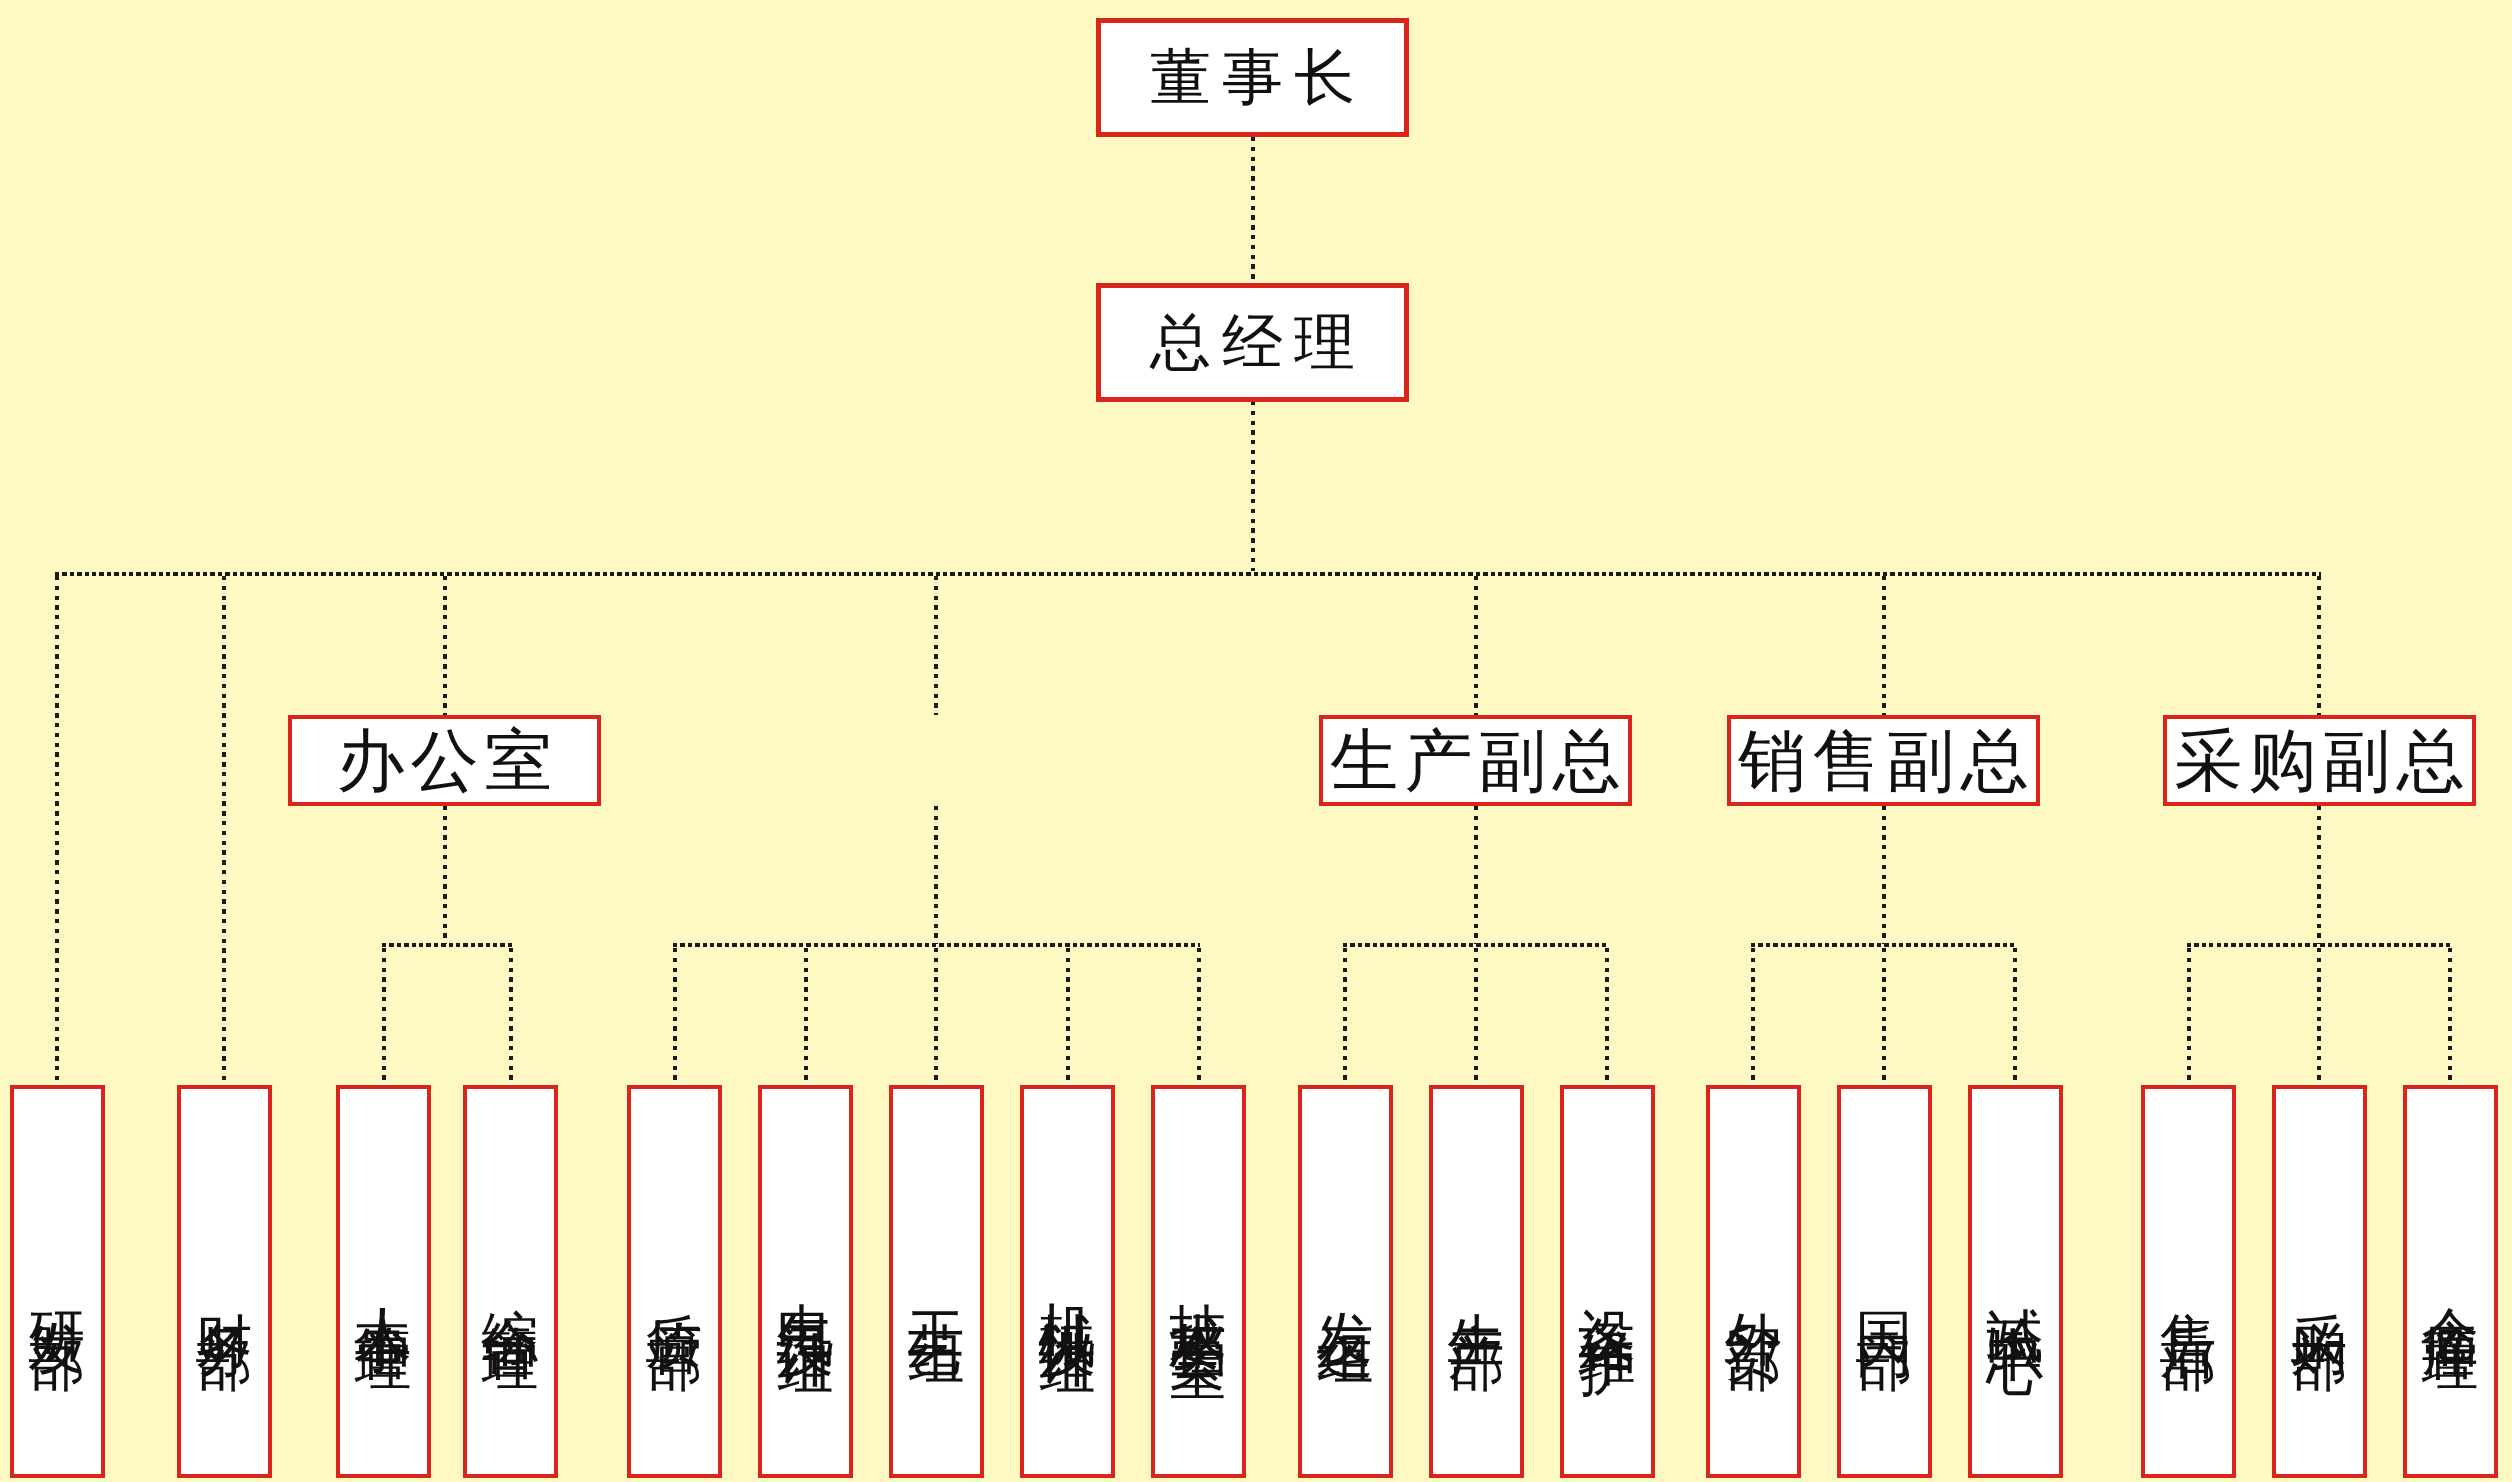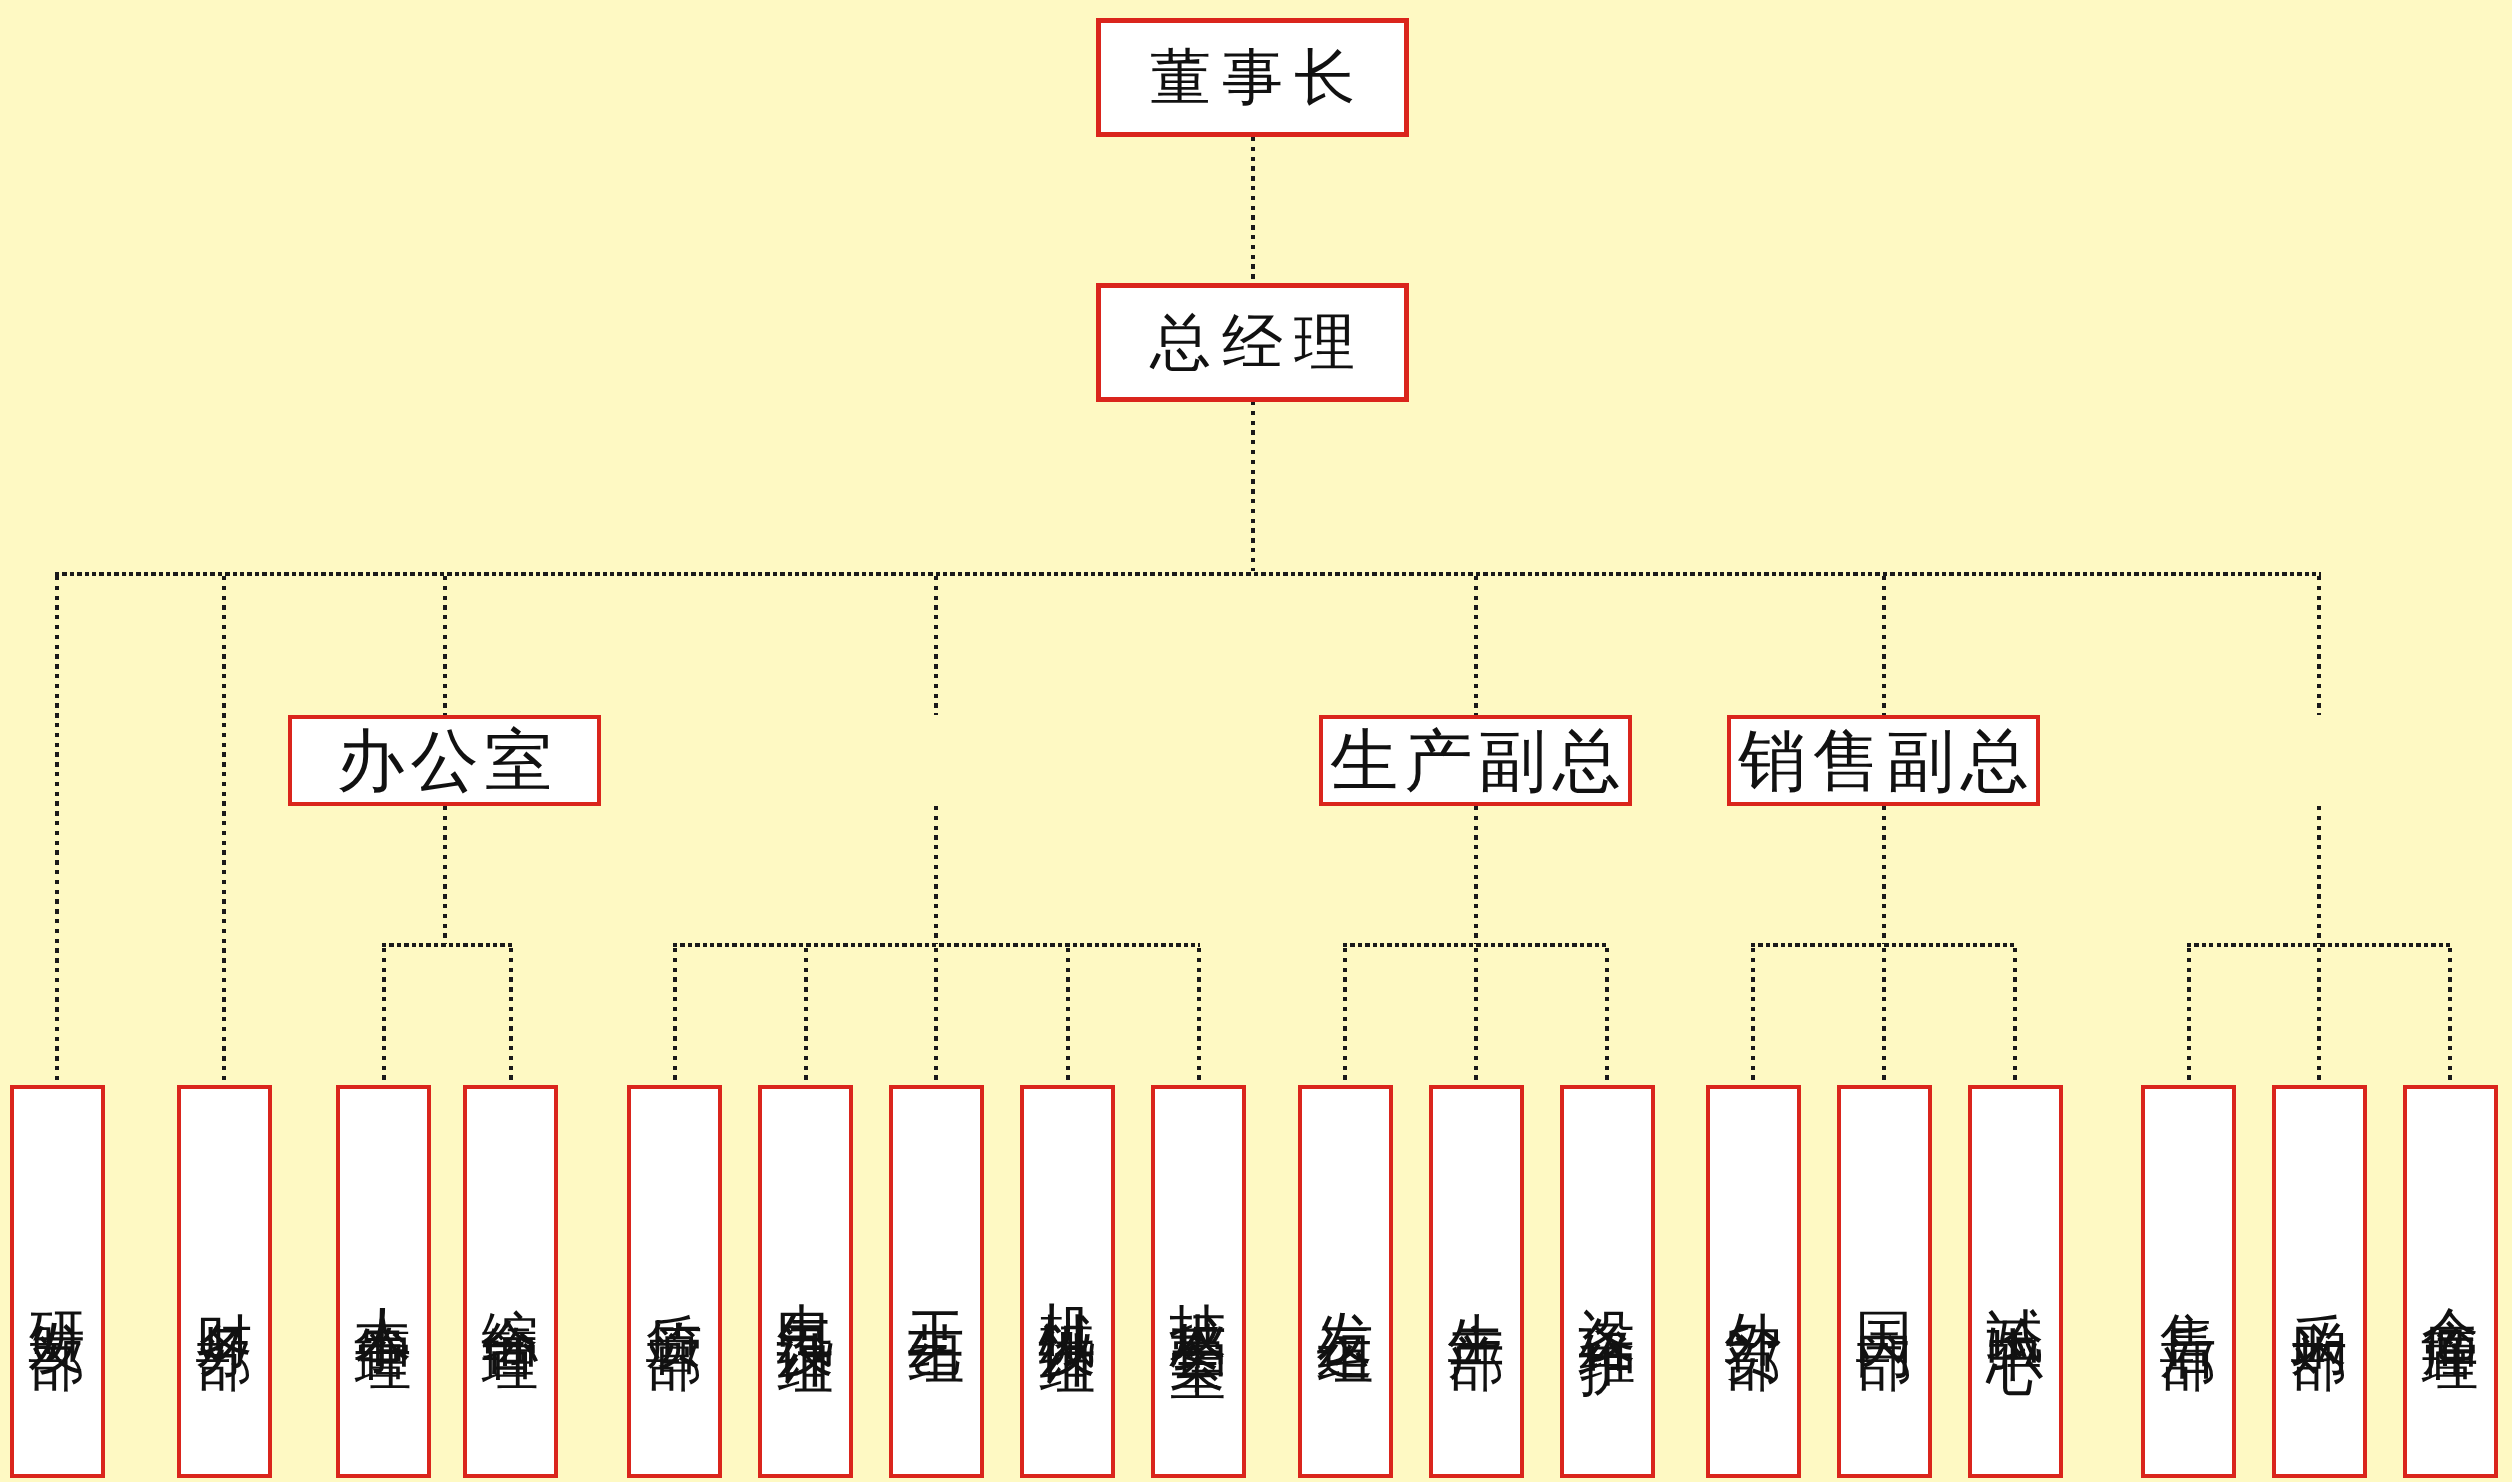--- a/index.html
+++ b/index.html
@@ -130,20 +130,23 @@
 
   <div class="node mid" style="left:288px;top:715px;width:313px;height:91px">
     <span class="hlabel">办公室</span>
   </div>
   <div class="node mid" style="left:1319px;top:715px;width:313px;height:91px">
     <span class="hlabel">生产副总</span>
   </div>
   <div class="node mid" style="left:1727px;top:715px;width:313px;height:91px">
     <span class="hlabel">销售副总</span>
   </div>
+  <div class="node mid" style="left:2163px;top:715px;width:313px;height:91px">
+    <span class="hlabel">采购副总</span>
+  </div>
 
   <div class="vnode" style="left:9.8px;top:1085px">
     <span class="vlabel">研发部</span>
   </div>
   <div class="vnode" style="left:177px;top:1085px">
     <span class="vlabel">财务部</span>
   </div>
 
   <div class="vnode" style="left:336px;top:1085px">
     <span class="vlabel">人事管理</span>

